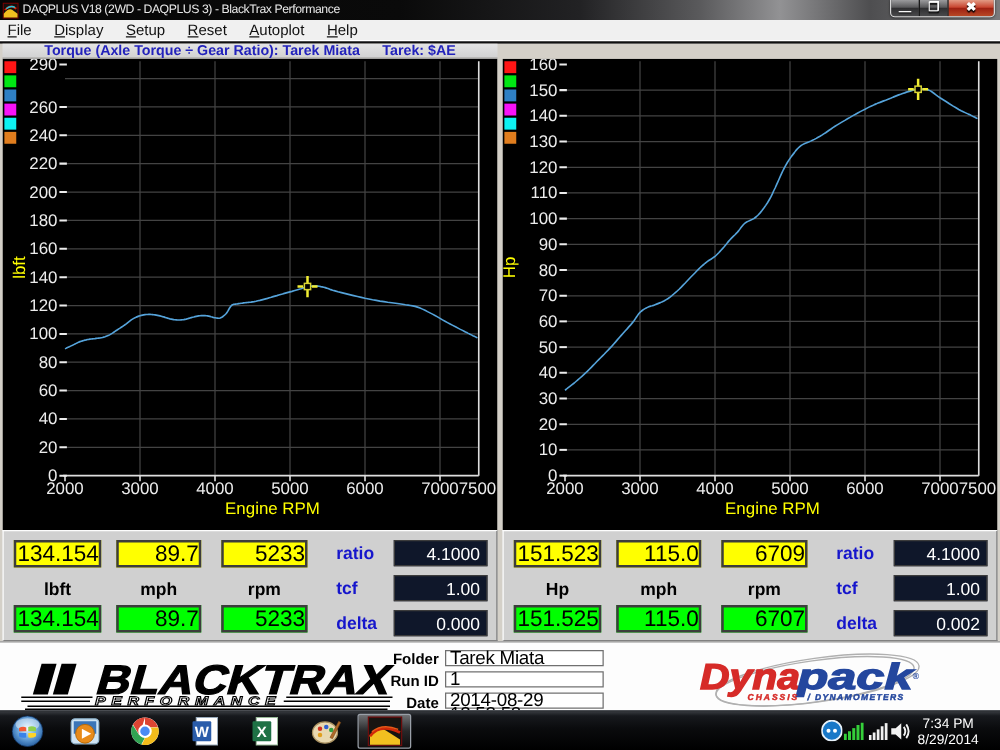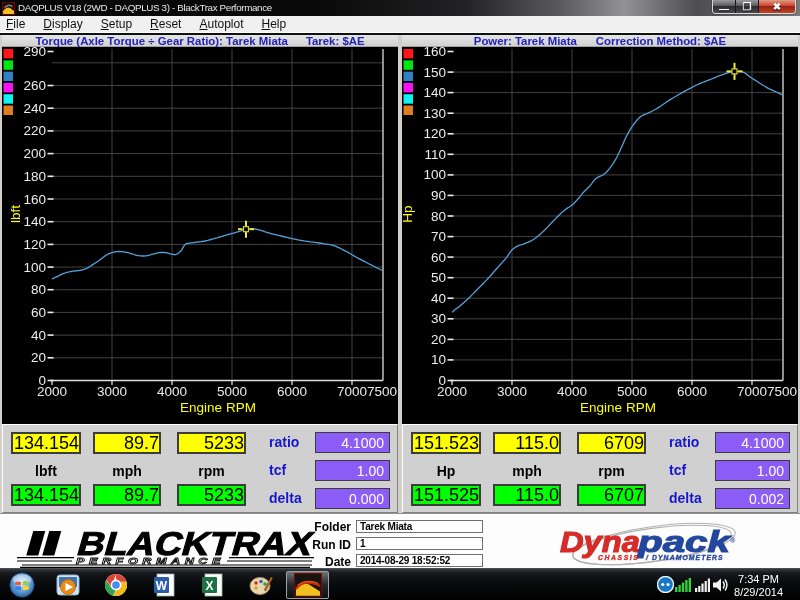--- a/index.html
+++ b/index.html
@@ -18,24 +18,24 @@
 #menubar u{text-decoration:underline}
 #appline{position:absolute;left:0;top:32px;width:800px;height:3px;background:#fff;border-bottom:2px solid #101010}
 #clientbg{position:absolute;left:0;top:35px;width:800px;height:533px;background:#d4d0c8}
 .chead{position:absolute;top:35px;width:396px;height:12px;background:linear-gradient(#e4e4e4,#d2d2d2);border-bottom:0.5px solid #a0a0a0;color:#2222bb;font-size:11.4px;font-weight:bold;line-height:12px;text-align:center;white-space:nowrap}
 .ropanel{position:absolute;top:424px;width:396px;height:89px;background:#d0d0d0;border-top:1px solid #fdfdfd;border-left:1px solid #fdfdfd;border-right:1px solid #808080;border-bottom:1px solid #808080}
 .vbox{position:absolute;height:22px;border:2px solid #3c3c3c;font-size:18px;color:#000;text-align:right;padding-right:0;line-height:18px}
 .yellow{background:#ffff00}
 .green{background:#00ff00}
 .ulab{position:absolute;height:14px;font-size:14px;font-weight:bold;color:#000;text-align:center;line-height:14px}
 .blab{position:absolute;font-size:14px;font-weight:bold;color:#1616cc}
-.bbox{position:absolute;width:75px;height:21px;background:#8b5cf6;color:#fff;font-size:14px;text-align:right;padding-right:5px;line-height:21px;border:1px solid #3c3c3c}
+.bbox{position:absolute;width:75px;height:21px;background:#0f172a;color:#fff;font-size:14px;text-align:right;padding-right:5px;line-height:21px;border:1px solid #3c3c3c}
 #strip{position:absolute;left:0;top:513px;width:800px;height:55px;background:#fdfdfd;border-top:1px solid #909090}
 .flab{position:absolute;font-size:12px;font-weight:bold;color:#000;text-align:right;width:42px;white-space:nowrap}
-.finp{position:absolute;left:356px;width:127px;height:13px;background:#fff;border:1px solid #707070;font-size:10px;font-weight:700;color:#000;line-height:11px;padding-left:3px;letter-spacing:-0.2px}
+.finp{position:absolute;left:356px;width:127px;height:13px;background:#fff;border:1px solid #707070;font-size:15px;font-weight:400;color:#000;line-height:11px;padding-left:3px;letter-spacing:-0.2px}
 #taskbar{position:absolute;left:0;top:568px;width:800px;height:32px;background:linear-gradient(#383b40 0%,#17191d 12%,#0a0b0d 45%,#000 100%);border-top:1px solid #4a4d52}
 .tbactive{position:absolute;left:286px;top:2px;width:43px;height:28px;border:1px solid #9aa0a8;border-radius:2px;background:linear-gradient(rgba(255,255,255,.38),rgba(255,255,255,.12) 50%,rgba(255,255,255,.05))}
 #clock{position:absolute;right:17px;top:4px;color:#fff;font-size:11px;text-align:center;line-height:13px}
 </style></head>
 <body>
 <div id="screen">
 <div id="titlebar">
 <svg id="titleicon" width="13" height="13">
         <rect x="0" y="0" width="13" height="13" fill="#7a0000"></rect>
         <rect x="1" y="1" width="11" height="11" fill="#101010"></rect>
@@ -53,21 +53,20 @@
         </div>
         <div class="wb close">
           <span>✖</span>
         </div>
       </div>
 </div>
 <div id="menubar"><span><u>F</u>ile</span><span><u>D</u>isplay</span><span><u>S</u>etup</span><span><u>R</u>eset</span><span><u>A</u>utoplot</span><span><u>H</u>elp</span></div>
 <div id="appline"></div>
 <div id="clientbg"></div>
 <div class="chead" style="left:2px"><span>Torque (Axle Torque ÷ Gear Ratio): Tarek Miata</span><span style="margin-left:18px">Tarek: $AE</span></div>
-<div class="chead" style="left:402px"><span>Power: Tarek Miata</span><span style="margin-left:19px">Correction Method: $AE</span></div>
 <svg width="396" height="377" viewBox="2 47 396 377" style="position:absolute;left:2px;top:47px">
 <rect x="2" y="47" width="396" height="377" fill="#000"></rect>
 <rect x="3.5" y="49.0" width="9.5" height="9.5" fill="#ff1515"></rect>
 <rect x="3.5" y="60.3" width="9.5" height="9.5" fill="#00e613"></rect>
 <rect x="3.5" y="71.6" width="9.5" height="9.5" fill="#2f80c4"></rect>
 <rect x="3.5" y="82.9" width="9.5" height="9.5" fill="#f812f8"></rect>
 <rect x="3.5" y="94.2" width="9.5" height="9.5" fill="#0ef2f2"></rect>
 <rect x="3.5" y="105.5" width="9.5" height="9.5" fill="#e07d1e"></rect>
 <line x1="112.0" y1="49" x2="112.0" y2="380" stroke="#434343" stroke-width="1"></line>
 <line x1="172.0" y1="49" x2="172.0" y2="380" stroke="#434343" stroke-width="1"></line>

